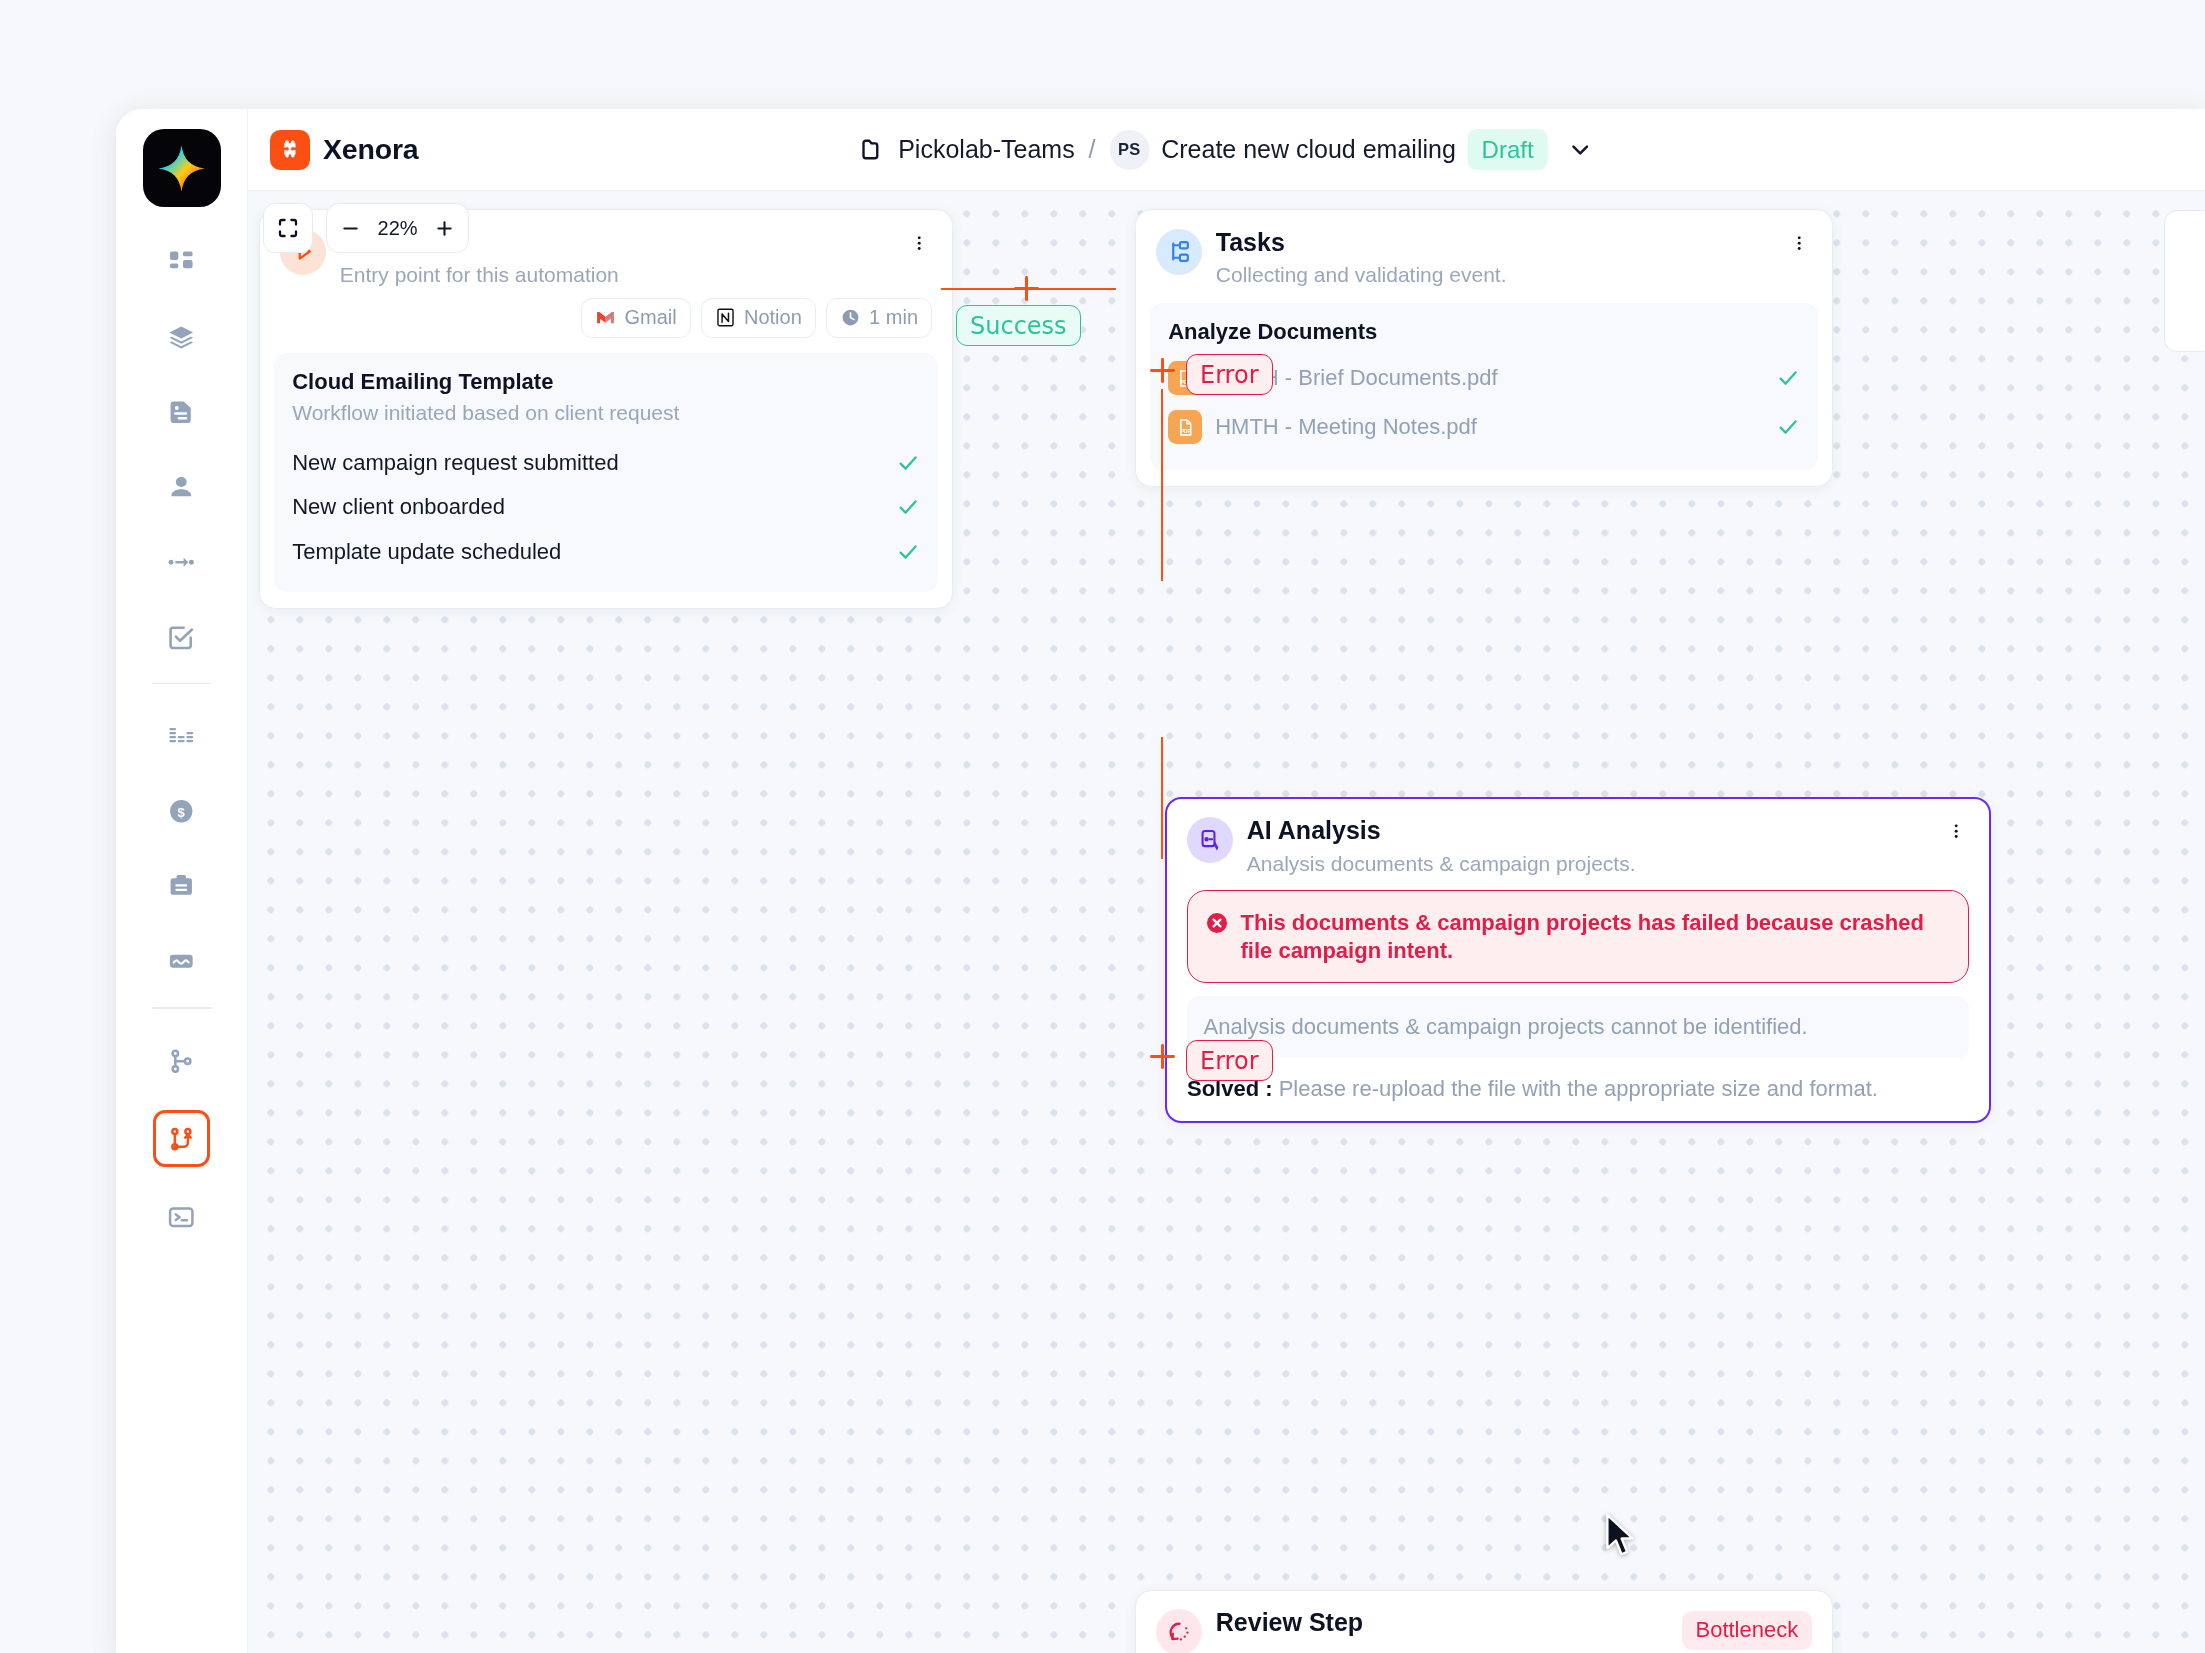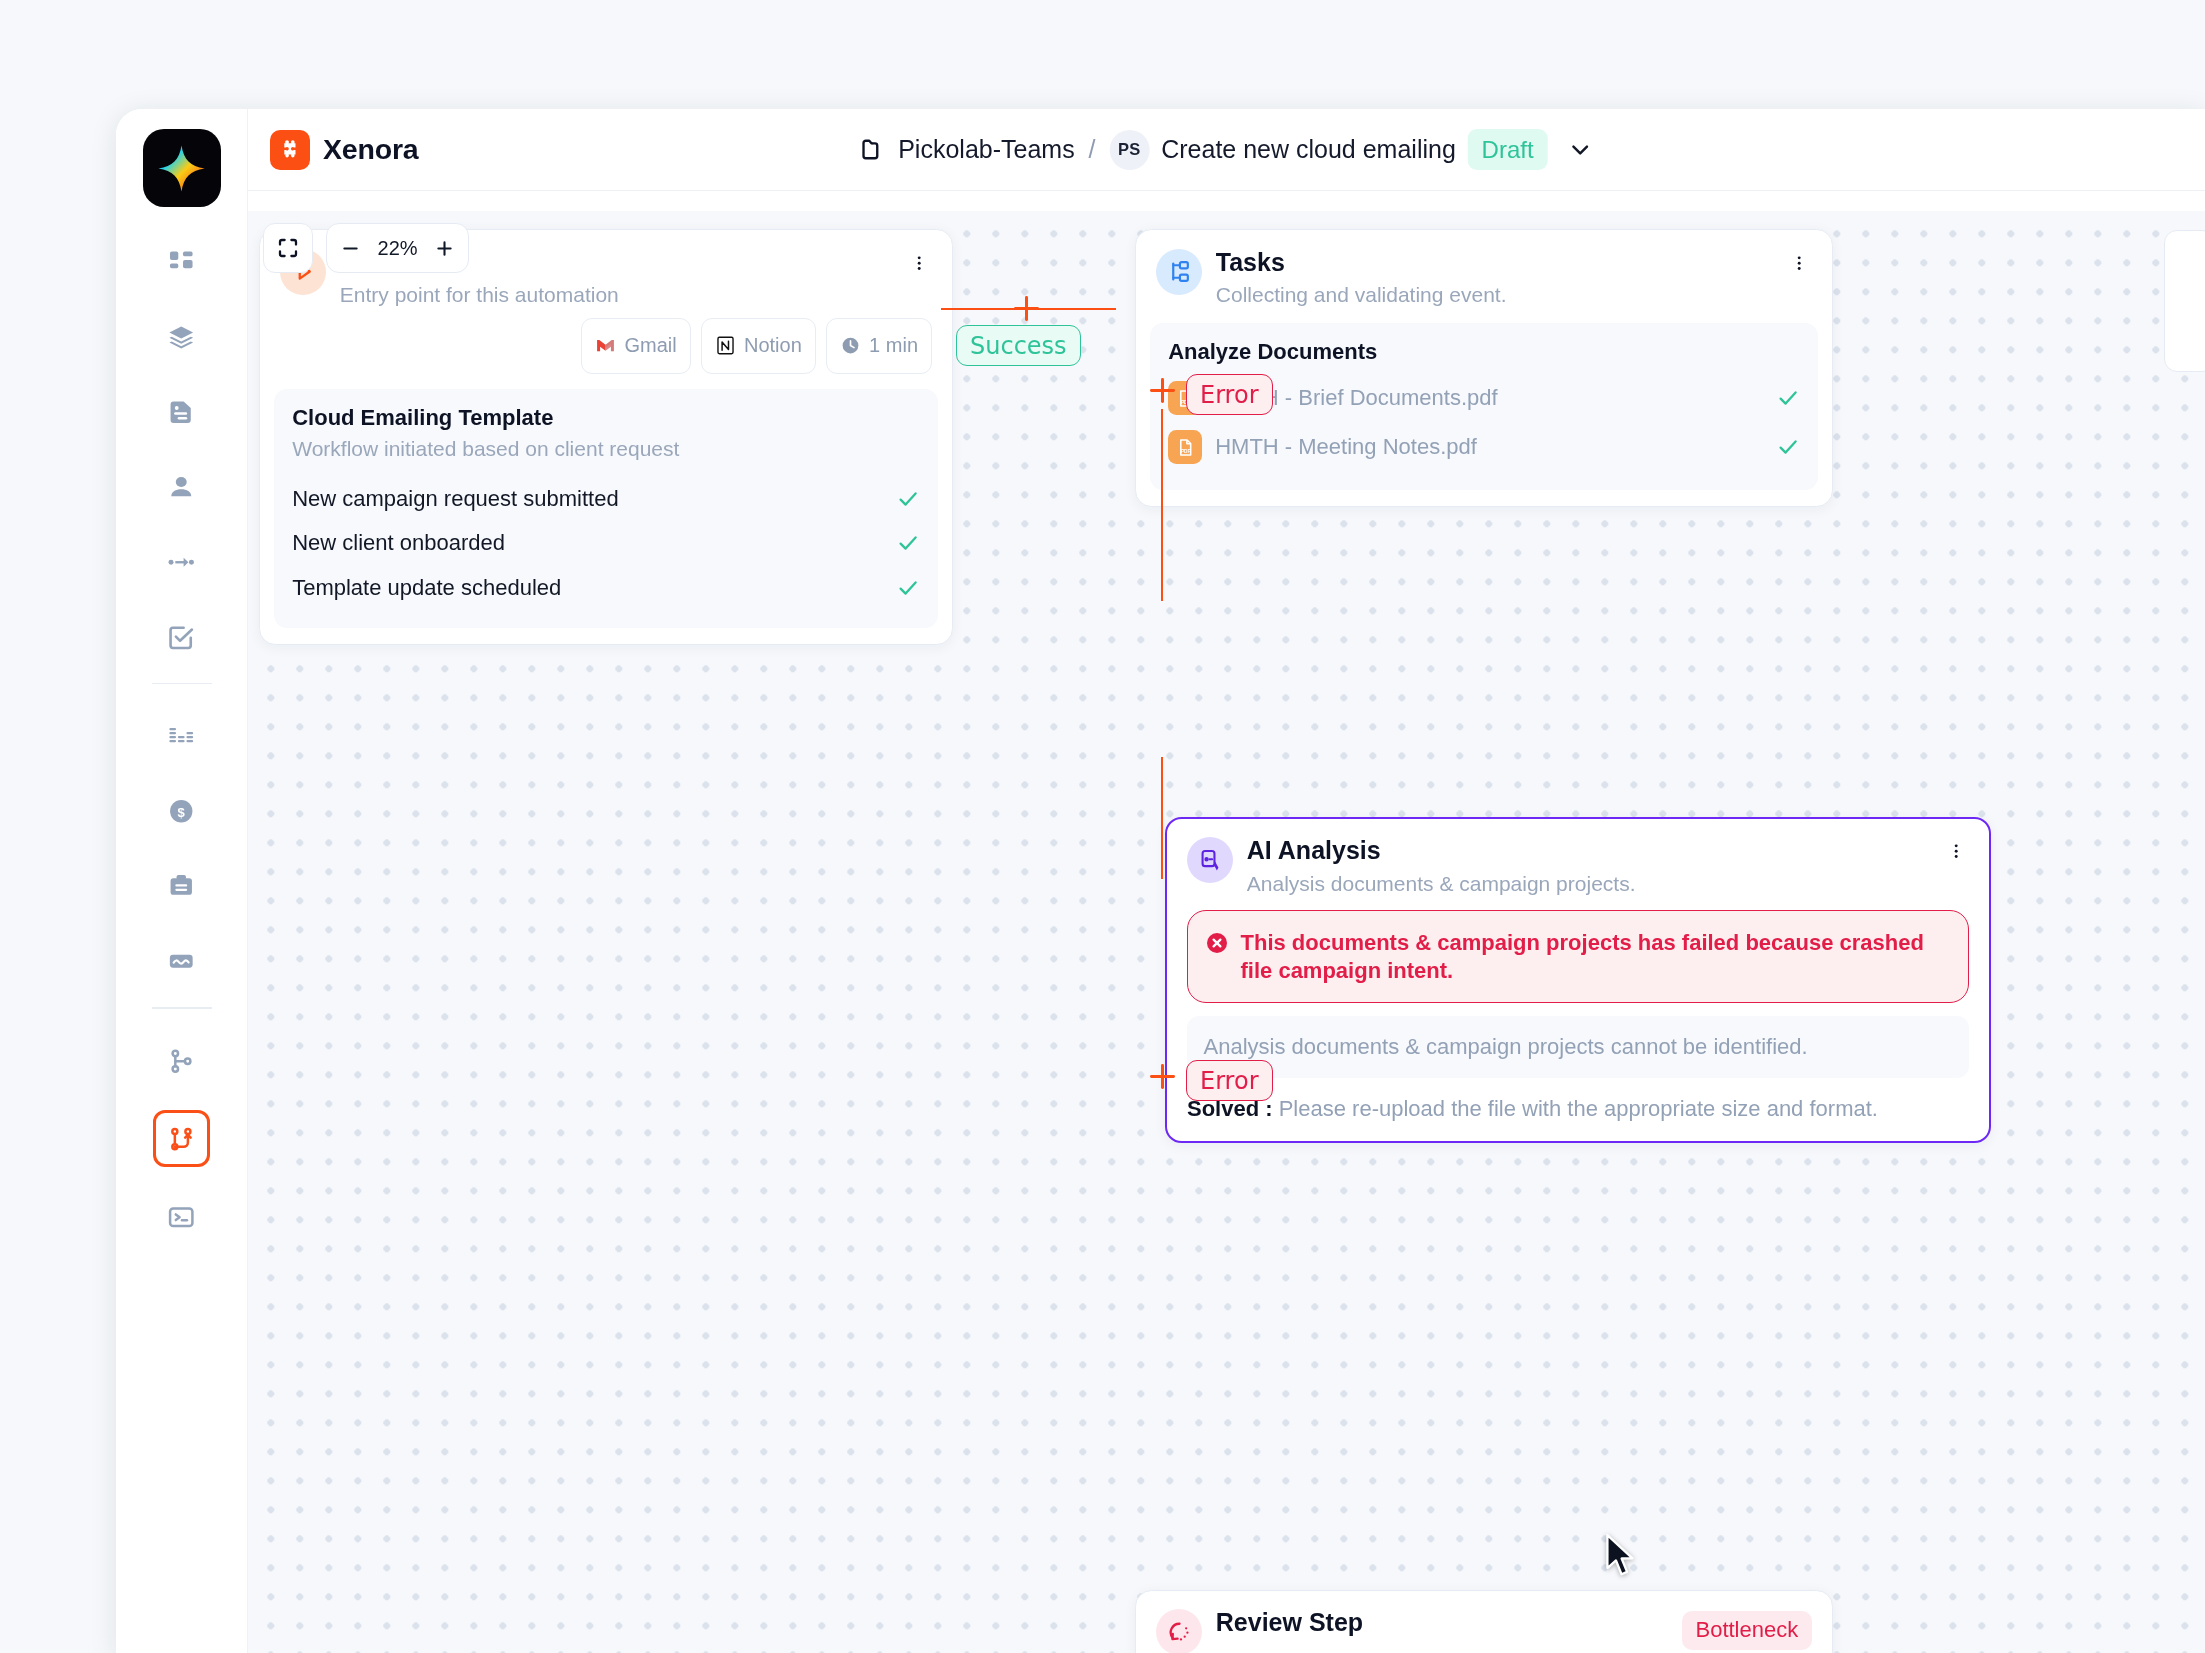--- a/index.html
+++ b/index.html
@@ -64,21 +64,21 @@
     width: 57px; height: 57px;
   }
   .rail-div {
     width: 60px; height: 1.4px;
     background: #e8edf4;
     margin: 20px 0 2.8px 0;
     flex: 0 0 auto;
   }
 
   
-  #main { flex: 1 1 auto; display: flex; flex-direction: column; min-width: 0; gap: 20px; }
+  #main { flex: 1 1 auto; display: flex; flex-direction: column; min-width: 0; }
 
   
   #topbar {
     height: 82px; flex: 0 0 82px;
     border-bottom: 1.4px solid #eef1f6;
     display: flex; align-items: center;
     padding: 0 26px 0 22px;
     background: #fff;
     position: relative;
   }
@@ -182,21 +182,21 @@
   .kebab {
     position: absolute; right: 20px; top: 20px;
     width: 25px; height: 25px; display:flex; align-items:center; justify-content:center;
     cursor: pointer;
   }
   .kebab svg { width: 18.4px; height: 18.4px; display:block; color:#0d1324; }
 
   
   .chips { display: flex; gap: 10px; justify-content: flex-end; padding: 10px 20px 0 20px; }
   .chip {
-    height: 56px; border-radius: 11px; border: 1.4px solid #e8edf4; background:#fff;
+    height: 40px; border-radius: 11px; border: 1.4px solid #e8edf4; background:#fff;
     display: flex; align-items: center; gap: 8.3px; padding: 4px 13px;
     font-size: 20px; color: #8e9cb1;
   }
   .chip svg { width: 21px; height: 21px; display:block; flex:0 0 21px; }
 
   
   .panel {
     margin: 15.6px 13.8px 15.6px 13.8px;
     background: #f7f9fc;
     border-radius: 13px;

